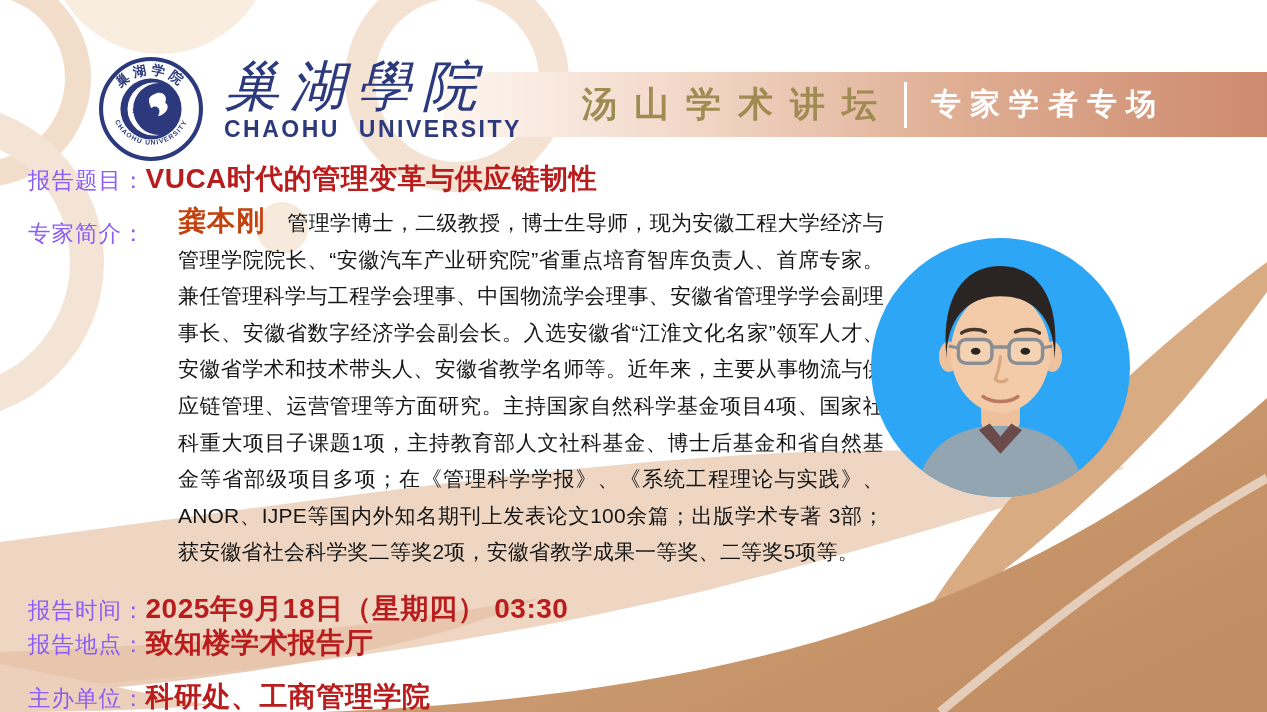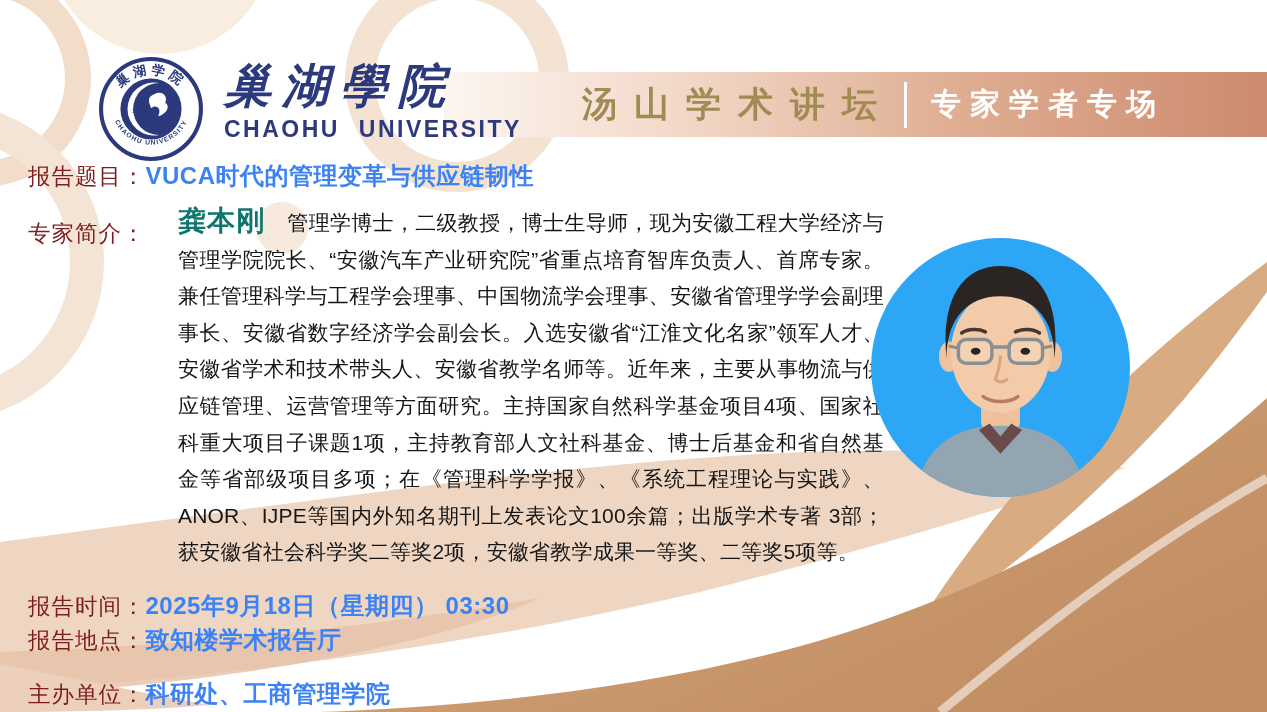--- a/index.html
+++ b/index.html
@@ -8,21 +8,21 @@
     background:#ffffff;overflow:hidden;
     font-family:"Liberation Sans","DejaVu Sans",sans-serif;
   }
   .decor{position:absolute;left:0;top:0;width:1267px;height:712px;z-index:0;}
   
   .logo-group{position:absolute;left:98px;top:56px;z-index:2;display:flex;align-items:flex-start;}
   .seal{width:106px;height:106px;}
   .wordmark{margin-left:20px;padding-top:2px;}
   .uni-cn{
     font-family:"DejaVu Serif","Liberation Serif",serif;
-    font-size:47px;font-weight:700;font-style:italic;
+    font-size:55px;font-weight:400;font-style:italic;
     color:#2c3a7d;letter-spacing:11px;line-height:56px;white-space:nowrap;
   }
   .uni-en{
     font-size:23px;font-weight:700;color:#2c3a7d;
     letter-spacing:2.5px;word-spacing:10px;margin-top:2px;white-space:nowrap;
   }
   .banner{
     position:absolute;left:444px;top:72px;width:823px;height:65px;z-index:1;
     background:linear-gradient(90deg,#fdf6f0 0%,#f3d9ca 28%,#dfae93 62%,#cd8a6e 100%);
     display:flex;align-items:center;
@@ -31,33 +31,33 @@
     margin-left:138px;font-size:35px;font-weight:800;color:#a08b52;
     letter-spacing:17px;white-space:nowrap;
   }
   .banner-divider{width:3px;height:46px;background:#ffffff;margin:0 24px 0 10px;}
   .session-title{
     font-family:Liberation Mono, monospace;
     font-size:30px;font-weight:600;color:#ffffff;letter-spacing:9px;white-space:nowrap;
   }
   
   .row{position:absolute;left:28px;z-index:2;display:flex;align-items:baseline;white-space:nowrap;}
-  .gold-label{font-size:22.5px;font-weight:500;color:#7f1d1d;letter-spacing:1px;}
-  .value{font-size:24px;font-weight:700;color:#3b82f6;letter-spacing:0.5px;}
+  .gold-label{font-size:22.5px;font-weight:500;color:#8b5cf6;letter-spacing:1px;}
+  .value{font-size:28px;font-weight:700;color:#b91c1c;letter-spacing:0.5px;}
   .row-title{top:160px;}
   .row-bio-label{top:218px;}
   .row-time{top:570px;margin-top:20px;}
   .row-venue{top:624px;}
   .row-organizer{top:678px;}
   .bio{
     position:absolute;left:178px;top:203px;width:706px;z-index:2;margin:0;
     font-size:21px;line-height:36.6px;color:#161616;font-weight:400;
     text-align:justify;letter-spacing:0.2px;
   }
-  .expert-name{font-size:28px;font-weight:800;color:#0f766e;margin-right:22px;letter-spacing:1px;}
+  .expert-name{font-size:28px;font-weight:800;color:#c2410c;margin-right:22px;letter-spacing:1px;}
   
   .photo{
     position:absolute;left:871px;top:238px;width:259px;height:259px;z-index:2;
     border-radius:50%;overflow:hidden;
   }
   .photo svg{display:block;width:100%;height:100%;}
 </style>
 </head>
 <body>
 

